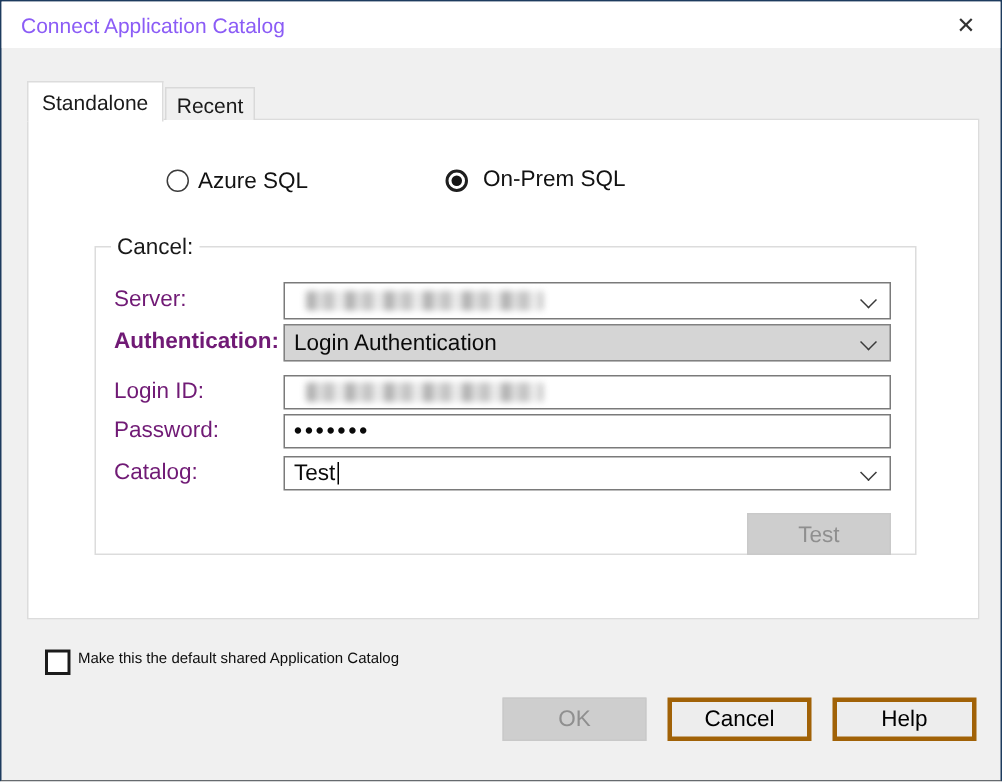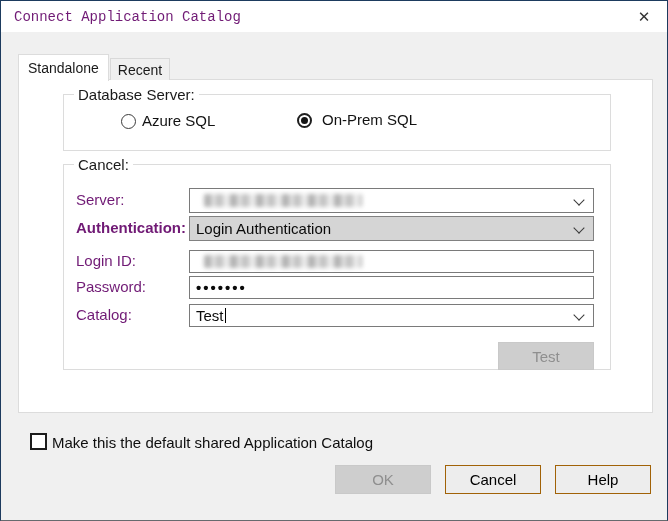--- a/index.html
+++ b/index.html
@@ -10,21 +10,21 @@
     background: #f0f0f0;
     border: 1px solid #1d3b5e; border-bottom-color: #666a6e;
     overflow: hidden;
   }
   .abs { position: absolute; }
   
   .titlebar {
     position: absolute; left: 0; top: 0; right: 0; height: 31px;
     background: #ffffff; display: flex; align-items: center;
   }
-  .title { font-size: 14px; color: #701a75; padding-left: 13px; font-family: Liberation Mono, monospace; }
+  .title { font-size: 14px; color: #8b5cf6; padding-left: 13px; }
   .close-btn {
     position: absolute; right: 0; top: 0; width: 46px; height: 31px;
     display: flex; align-items: center; justify-content: center;
     font-size: 15px; color: #333; cursor: default;
   }
   
   .tabstrip {
     position: absolute; left: 17px; top: 52px; height: 27px;
     display: flex; align-items: flex-end; z-index: 3;
   }
@@ -88,28 +88,28 @@
     filter: blur(2.2px); opacity: .75;
   }
   .password-text { font-size: 15px; font-weight: bold; letter-spacing: 2px; }
   .caret { display: inline-block; width: 1px; height: 15px; background: #000;
     margin-left: 1px; vertical-align: middle; }
   
   .btn {
     position: absolute; font-size: 15px; text-align: center;
     display: flex; align-items: center; justify-content: center; cursor: default;
   }
-  .btn.enabled { background: #ededed; border: 1px solid #a16207; color: #000; }
+  .btn.enabled { background: #ededed; border: 3px solid #a16207; color: #000; }
   .btn.disabled { background: #cecece; border: 1px solid #c9c9c9; color: #8f8f8f; }
   
   .checkbox {
     position: absolute; width: 17px; height: 17px; background: #ffffff;
     border: 2px solid #1c1c1c;
   }
-  .check-label { font-size: 15px; color: #0e0e0e; }
+  .check-label { font-size: 10px; color: #0e0e0e; }
 </style>
 </head>
 <body>
 
 <div class="dialog">
 
   <div class="titlebar">
     <span class="title">Connect Application Catalog</span>
   </div>
   <div class="close-btn">
@@ -120,24 +120,21 @@
     <div class="tab active">
       <span>Standalone</span>
     </div>
     <div class="tab">
       <span>Recent</span>
     </div>
   </div>
 
   <div class="tabpage"></div>
 
-  <div class="groupbox" style="left:62px; top:93px; width:548px; height:57px;">
-    <span class="legend">Database Server:</span>
-  </div>
-  <div class="abs" style="left:120px; top:112px; display:flex; align-items:flex-end; z-index:3;">
+  <div class="abs" style="left:110px; top:112px; display:flex; align-items:flex-start; z-index:3;">
     <span class="radio-circle"></span>
     <span class="radio-label" style="margin-left:6px;">Azure SQL</span>
   </div>
   <div class="abs" style="left:296px; top:111px; display:flex; align-items:center; z-index:3;">
     <span class="radio-circle selected"></span>
     <span class="radio-label" style="margin-left:10px;">On-Prem SQL</span>
   </div>
 
   <div class="groupbox" style="left:62px; top:163px; width:548px; height:206px;">
     <span class="legend">Cancel:</span>

